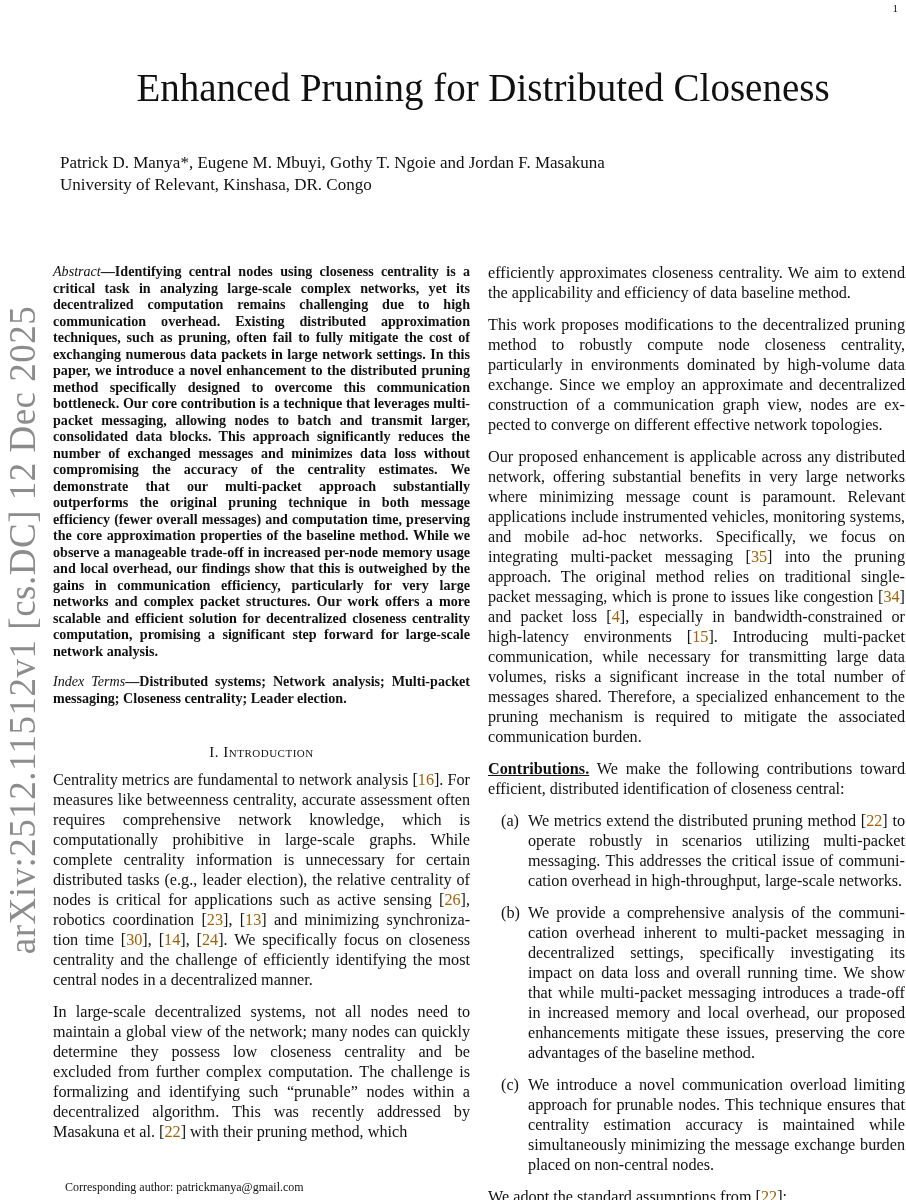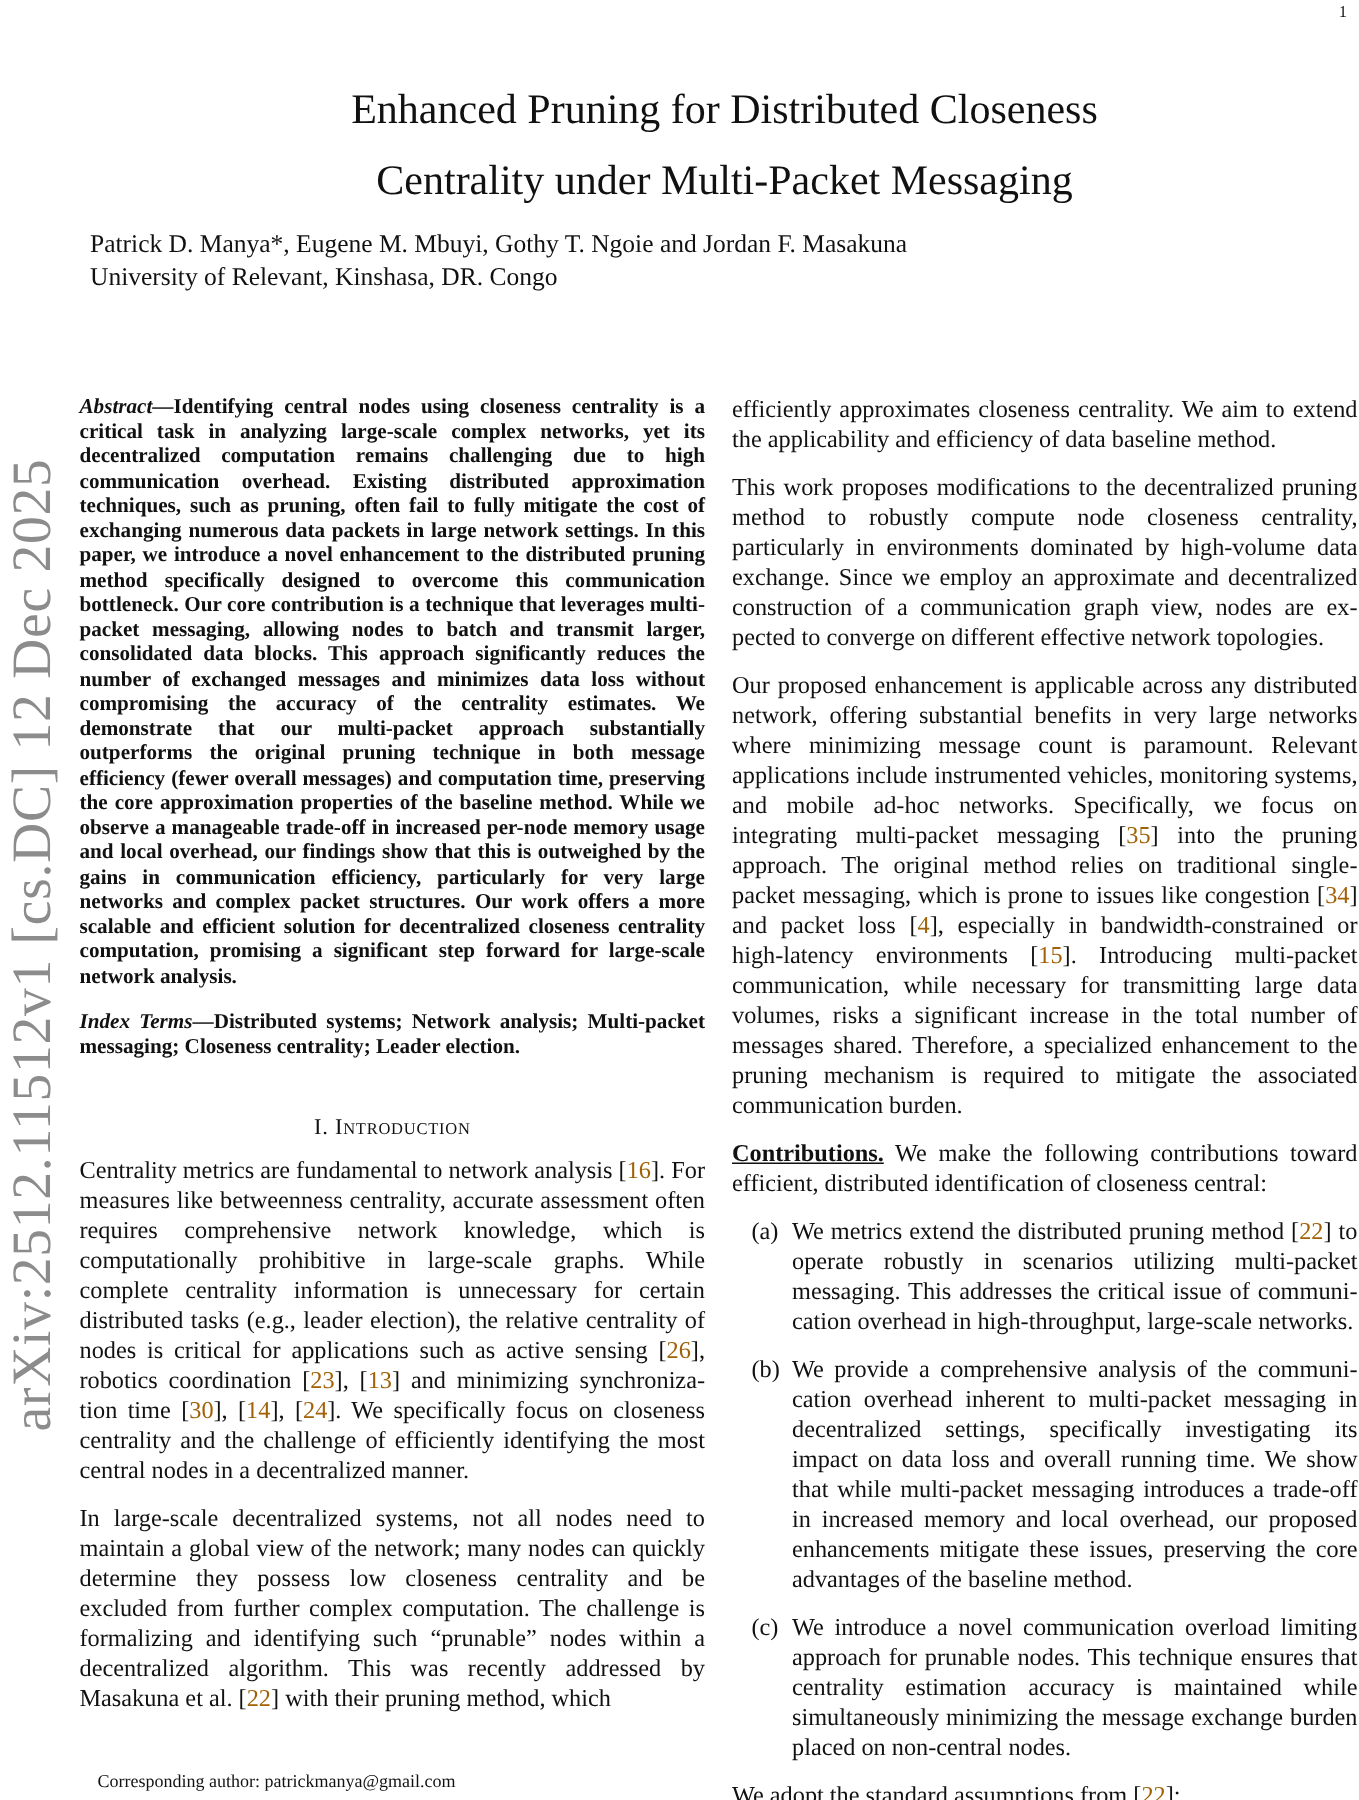--- a/index.html
+++ b/index.html
@@ -15,34 +15,34 @@
     position: absolute; left: 2px; top: 320px;
     width: 40px; height: 620px;
   }
   .arxiv-stamp span {
     position: absolute; left: 50%; top: 50%;
     transform: translate(-50%, -50%) rotate(-90deg);
     white-space: nowrap; font-size: 37px; color: #8c8c8c; letter-spacing: 0.5px;
   }
   .title {
     position: absolute; left: 60px; right: 0; top: 50px;
-    text-align: center; font-size: 28px; line-height: 47px; font-weight: normal; margin: 0;
+    text-align: center; font-size: 39px; line-height: 47px; font-weight: normal; margin: 14px;
   }
   .authors {
     position: absolute; left: 60px; right: 0; top: 152px;
     text-align: left; font-size: 17px; line-height: 22px;
   }
   .col {
     position: absolute; top: 263px; font-size: 16.2px; line-height: 20px;
     text-align: justify; hyphens: manual;
   }
   .col-left { left: 53px; width: 417px; }
   .col-right { left: 488px; width: 417px; }
   .abstract { font-weight: bold; font-size: 14.1px; line-height: 16.5px; margin: 0 0 14px 0; }
-  .abstract i, .index i { font-weight: bold; font-style: italic; }
+  .abstract i, .index i { font-weight: normal; font-style: italic; }
   .index { font-weight: bold; font-size: 14.1px; line-height: 16.5px; margin: 0 0 36px 0; }
   .section-heading {
     text-align: center; font-size: 15px; margin: 16px 0 8px 0; font-weight: normal; letter-spacing: 0.5px;
   }
   .section-heading .sc { font-variant: small-caps; }
   p.body { margin: 0 0 12px 0; }
   .cite { color: #a16207; }
   .contrib-lead { font-weight: bold; text-decoration: underline; }
   ol.contrib { list-style: none; margin: 0 0 10px 0; padding: 0; }
   ol.contrib li { position: relative; padding-left: 40px; margin-bottom: 12px; }
@@ -56,21 +56,20 @@
 <body>
 
 <div class="page-number">1</div>
 
 <div class="arxiv-stamp">
   <span>arXiv:2512.11512v1  [cs.DC]  12 Dec 2025</span>
 </div>
 
 <h1 class="title">
   <span>Enhanced Pruning for Distributed Closeness</span><br>
-  <span>Centrality under Multi-Packet Messaging</span>
 </h1>
 
 <div class="authors">
   <div>Patrick D. Manya*, Eugene M. Mbuyi, Gothy T. Ngoie and Jordan F. Masakuna</div>
   <div>University of Relevant, Kinshasa, DR. Congo</div>
 </div>
 
 <div class="col col-left">
   <p class="abstract"><i>Abstract</i><span>—Identifying central nodes using closeness centrality is a critical task in analyzing large-scale complex networks, yet its decentralized computation remains challenging due to high communication overhead. Existing distributed approximation techniques, such as pruning, often fail to fully mitigate the cost of exchanging numerous data packets in large network settings. In this paper, we introduce a novel enhancement to the distributed pruning method specifically designed to over­come this communication bottleneck. Our core contribution is a technique that leverages multi-packet messaging, allowing nodes to batch and transmit larger, consolidated data blocks. This approach significantly reduces the number of exchanged messages and minimizes data loss without compromising the accuracy of the centrality estimates. We demonstrate that our multi-packet approach substantially outperforms the original pruning technique in both message efficiency (fewer overall messages) and computation time, preserving the core approx­imation properties of the baseline method. While we observe a manageable trade-off in increased per-node memory usage and local overhead, our findings show that this is outweighed by the gains in communication efficiency, particularly for very large networks and complex packet structures. Our work offers a more scalable and efficient solution for decentralized closeness centrality computation, promising a significant step forward for large-scale network analysis.</span></p>
 

